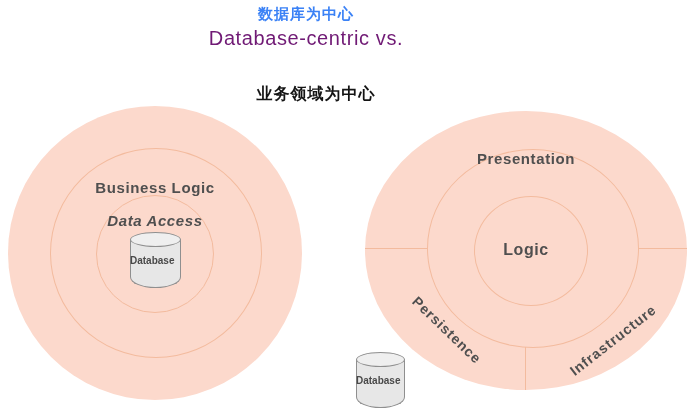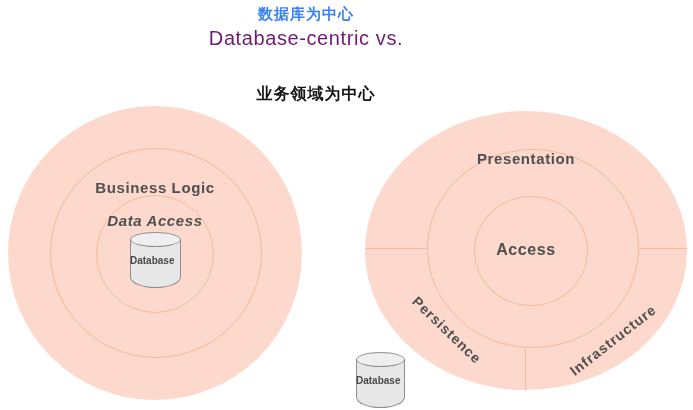--- a/index.html
+++ b/index.html
@@ -62,21 +62,21 @@
 <div class="disc" style="left:365px;top:111px;width:322px;height:279px;">
 
   <div class="ring" style="left:62px;top:38px;width:210px;height:197px;"></div>
   <div class="ring" style="left:109px;top:85px;width:112px;height:108px;"></div>
 
   <div class="divider" style="left:0;top:137px;width:63px;height:1px;"></div>
   <div class="divider" style="left:273px;top:137px;width:49px;height:1px;"></div>
   <div class="divider" style="left:160px;top:236px;width:1px;height:43px;"></div>
 
   <div class="disc-label" style="top:11px;margin-top:28px;">Presentation</div>
-  <div class="disc-label" style="top:130px;font-size:16px;">Access</div>
+  <div class="disc-label" style="top:130px;font-size:16px;">Logic</div>
 
   <div class="sector-label" style="left:82px;top:219px;transform:translate(-50%,-50%) rotate(44deg);">Persistence</div>
   <div class="sector-label" style="left:248px;top:229px;transform:translate(-50%,-50%) rotate(-38deg);">Infrastructure</div>
 </div>
 
 <div class="cylinder" style="left:356px;top:352px;width:49px;height:56px;">
   <div class="cyl-body"></div>
   <div class="cyl-top"></div>
   <div class="cyl-label" style="top:23px;">Database</div>
 </div>

